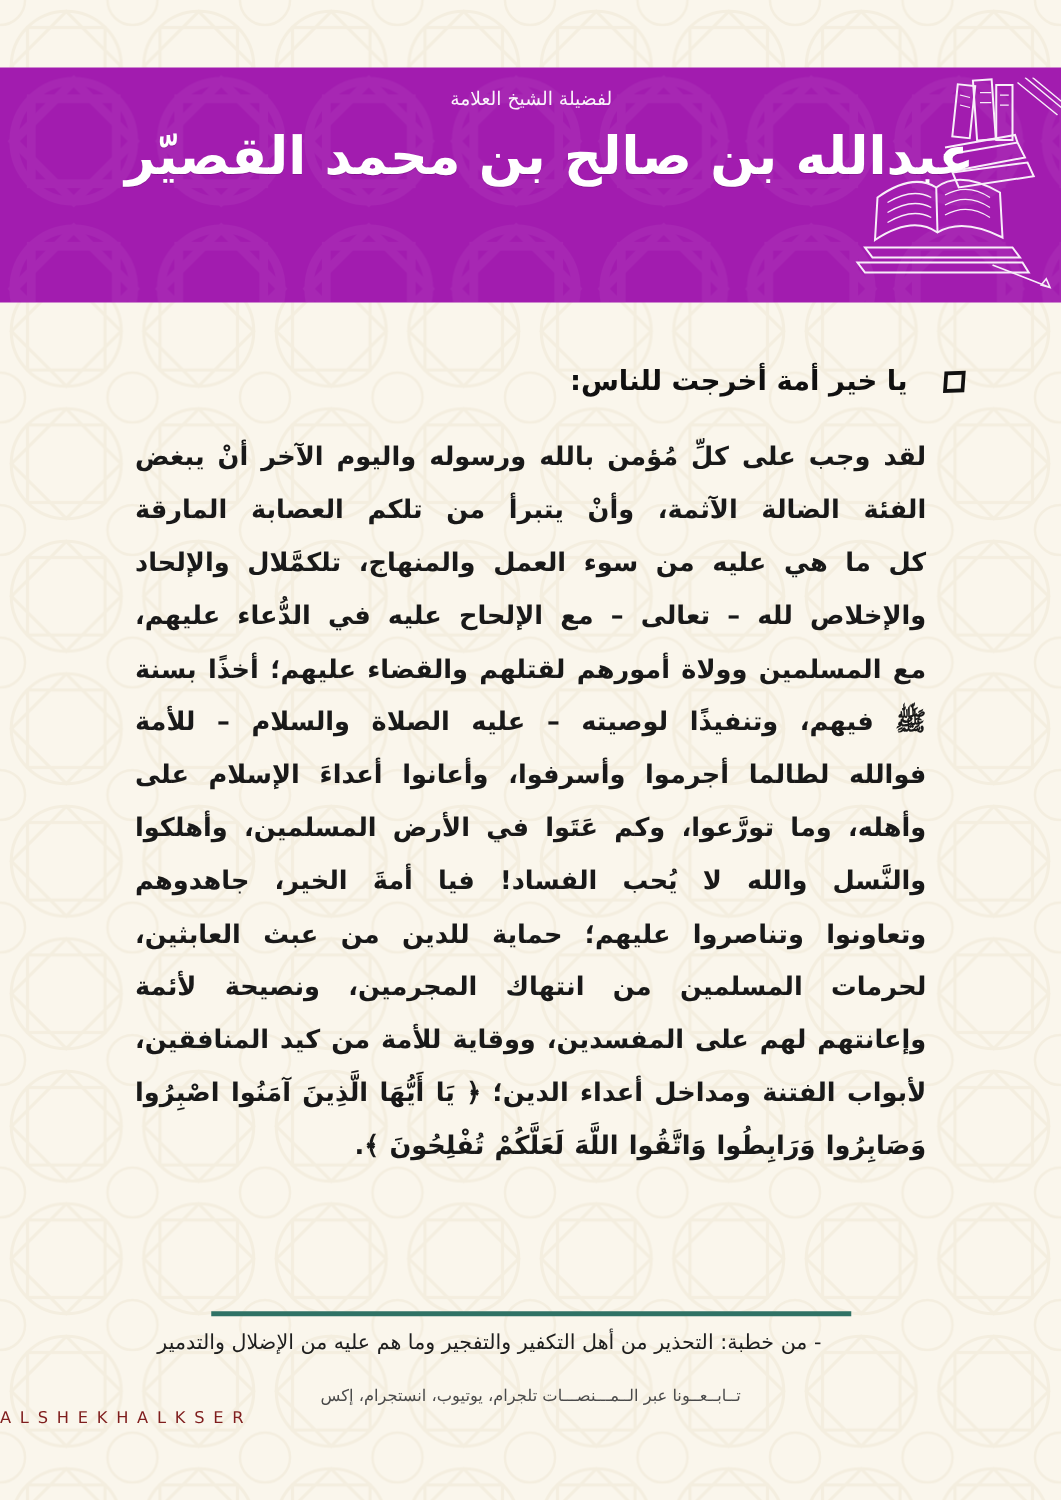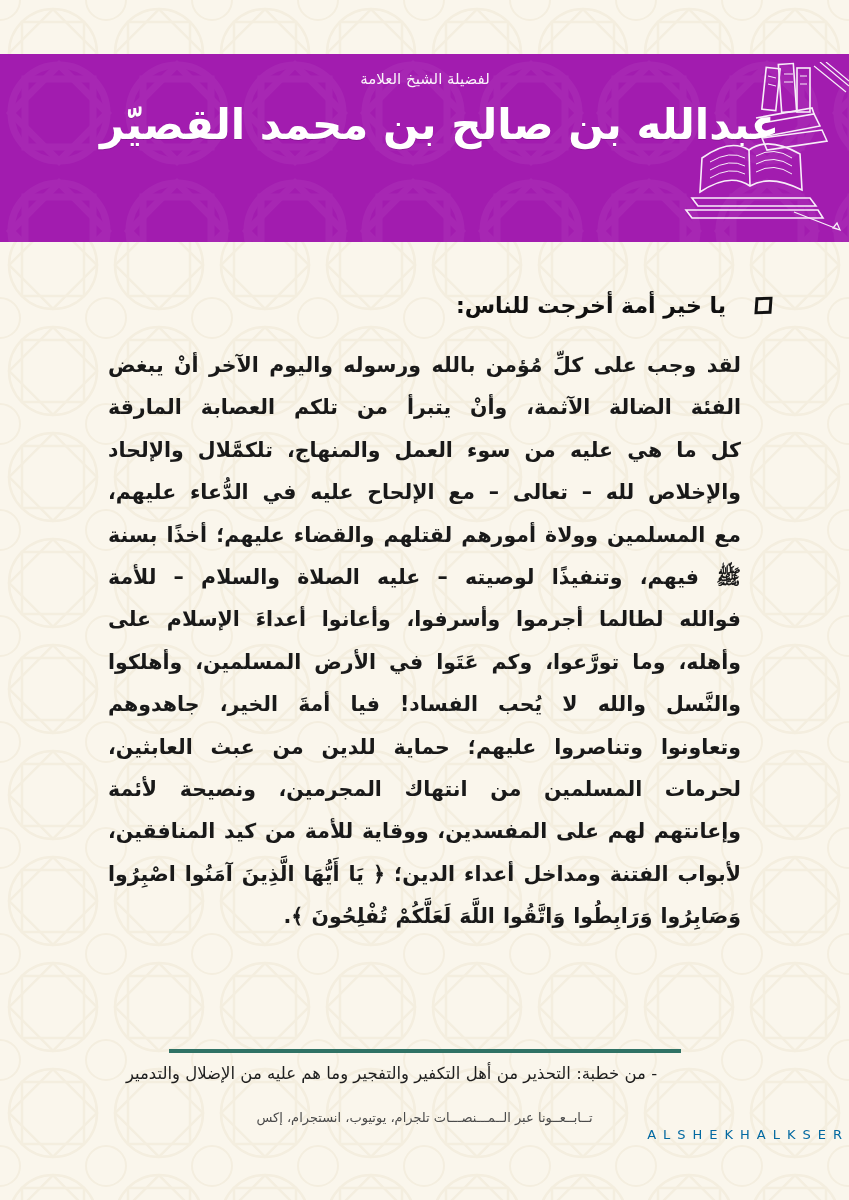--- a/index.html
+++ b/index.html
@@ -50,21 +50,21 @@
   .footer-source{
     position:absolute; top:1064px; left:0; width:783px; z-index:1;
     direction:rtl; text-align:center; font-size:16.5px; color:#1e1e1e;
   }
   .footer-follow{
     position:absolute; top:1098px; left:0; width:849px; z-index:1;
     direction:rtl; text-align:center; font-size:13px; color:#4a4a4a;margin-top:12px;
   }
   .footer-handle{
     position:absolute; top:1127px; left:0; width:849px; z-index:1;
-    text-align:right; font-size:13px; letter-spacing:7px; color:#0369a1; font-weight:500;
+    text-align:left; font-size:13px; letter-spacing:7px; color:#7f1d1d; font-weight:500;
   }
 </style>
 </head>
 <body>
 
 <div class="page">
 
   <svg class="pattern-layer" width="849" height="1200" xmlns="http://www.w3.org/2000/svg">
     <defs>
       <pattern id="geoCream" width="106" height="106" patternUnits="userSpaceOnUse">

